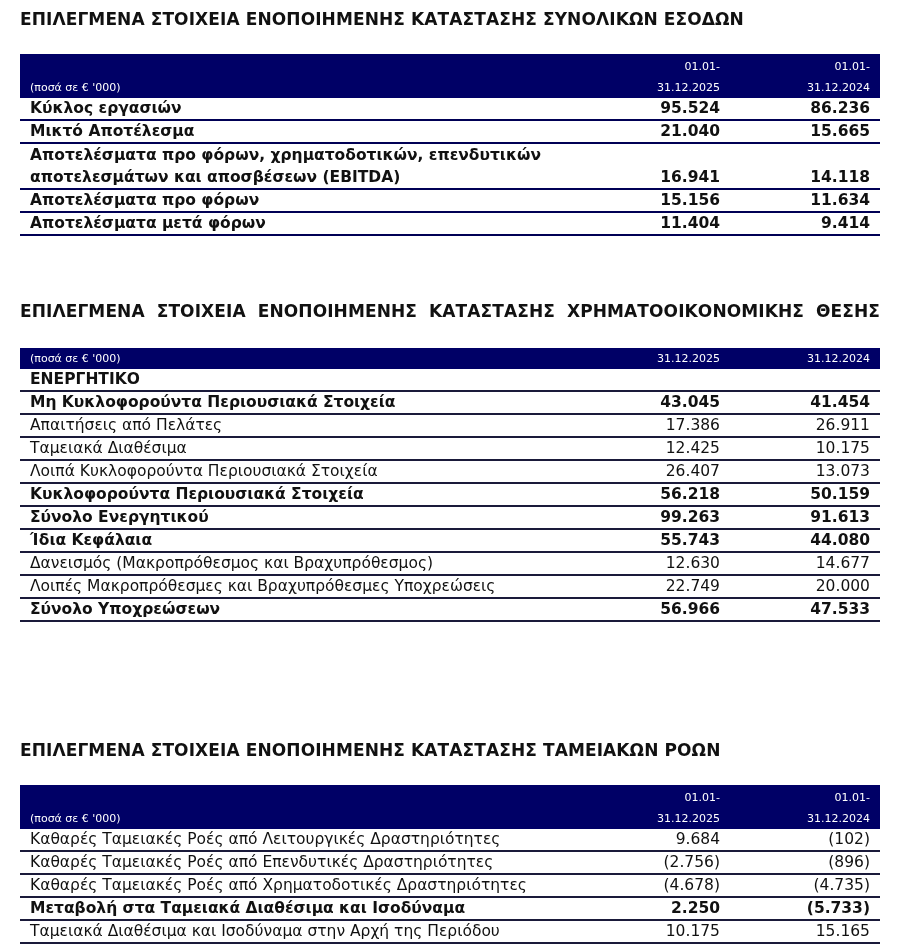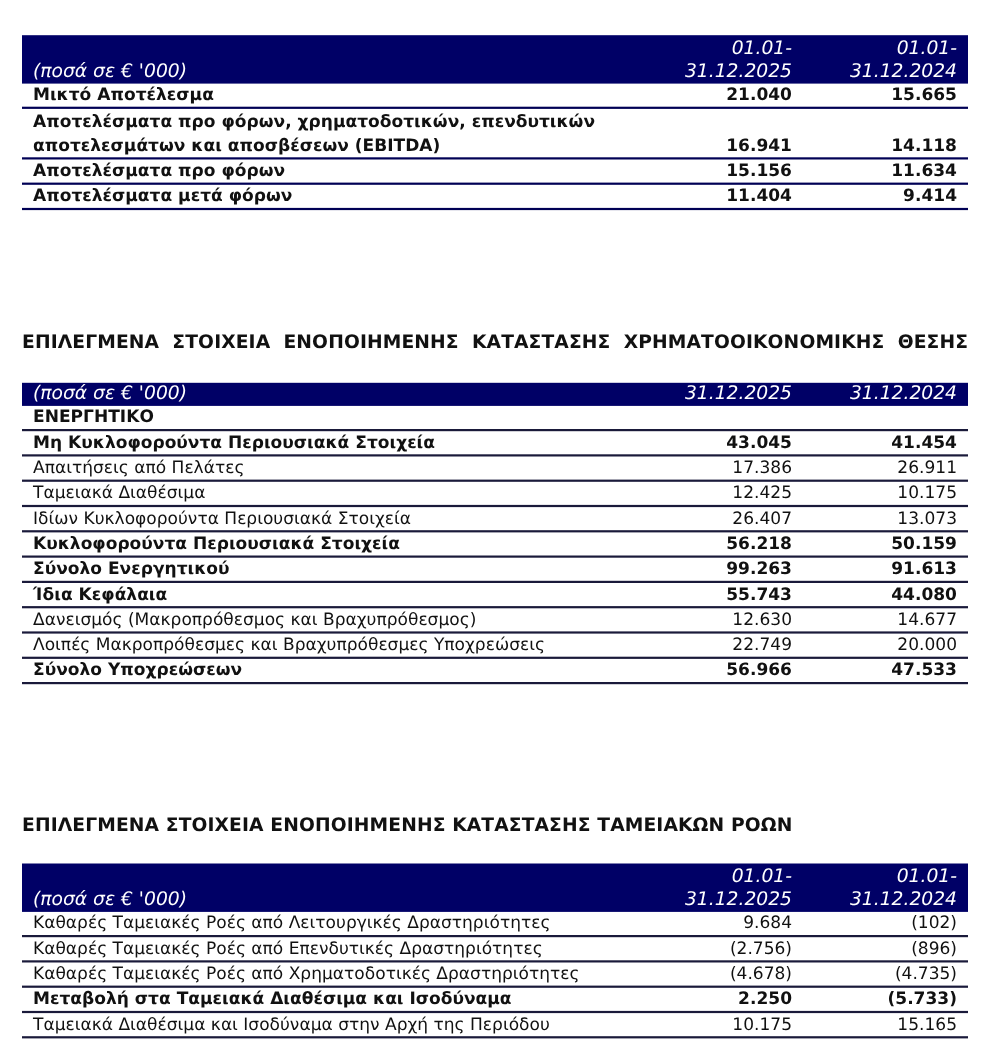--- a/index.html
+++ b/index.html
@@ -19,40 +19,41 @@
     margin: 0;
     line-height: 22px;
   }
   .title.justified { text-align: justify; text-align-last: left; word-spacing: 6px; }
   table { border-collapse: collapse; width: 860px; table-layout: fixed; }
   col.label-col { width: 590px; }
   col.v1 { width: 120px; }
   col.v2 { width: 150px; }
   thead tr.hdr { background: #000066; color: #ffffff; }
   thead th {
-    font-weight: normal; font-size: 17px; line-height: 21px;
-    padding: 0 10px 0 10px; vertical-align: bottom; text-align: right; font-style: italic;
+    font-weight: normal; font-size: 11px; line-height: 21px;
+    padding: 0 10px 0 10px; vertical-align: bottom; text-align: right;
   }
   thead th.label { text-align: left; padding-left: 10px; }
   tbody td {
     font-size: 15.5px; line-height: 21px; padding: 0 10px;
     border-bottom: 2px solid #1a1a3a;
     white-space: nowrap;
   }
   tbody td.label { text-align: left; }
   tbody td.num { text-align: right; }
   tbody tr.bold td { font-weight: bold; }
   tbody tr.multi td.label { white-space: normal; line-height: 22px; }
   tbody tr.multi td.num { vertical-align: bottom; }
   .t1 tbody td { border-bottom-color: #000055; font-weight: bold; }
 </style>
 </head>
 <body>
 
 <div class="section" style="top:8px;">
+  <h2 class="title">ΕΠΙΛΕΓΜΕΝΑ ΣΤΟΙΧΕΙΑ ΕΝΟΠΟΙΗΜΕΝΗΣ ΚΑΤΑΣΤΑΣΗΣ ΣΥΝΟΛΙΚΩΝ ΕΣΟΔΩΝ</h2>
   <table class="t1" style="margin-top:24px;">
     <colgroup>
         <col class="label-col">
         <col class="v1">
         <col class="v2">
       </colgroup>
     <thead>
       <tr class="hdr">
         <th class="label" style="padding-top:2px;">
           <div style="height:21px;"></div>
@@ -62,20 +63,25 @@
           <div>01.01-</div>
           <div>31.12.2025</div>
         </th>
         <th style="padding-top:2px;">
           <div>01.01-</div>
           <div>31.12.2024</div>
         </th>
       </tr>
     </thead>
     <tbody id="income-body">
+        <tr class="bold">
+          <td class="label">Κύκλος εργασιών</td>
+          <td class="num">95.524</td>
+          <td class="num">86.236</td>
+        </tr>
         <tr>
           <td class="label">Μικτό Αποτέλεσμα</td>
           <td class="num">21.040</td>
           <td class="num">15.665</td>
         </tr>
         <tr class="bold multi">
           <td class="label" style="padding-right: 60px;">Αποτελέσματα προ φόρων, χρηματοδοτικών, επενδυτικών αποτελεσμάτων και αποσβέσεων (EBITDA)</td>
           <td class="num">16.941</td>
           <td class="num">14.118</td>
         </tr>
@@ -123,21 +129,21 @@
           <td class="label">Απαιτήσεις από Πελάτες</td>
           <td class="num">17.386</td>
           <td class="num">26.911</td>
         </tr>
         <tr>
           <td class="label">Ταμειακά Διαθέσιμα</td>
           <td class="num">12.425</td>
           <td class="num">10.175</td>
         </tr>
         <tr>
-          <td class="label">Ιδίων Κυκλοφορούντα Περιουσιακά Στοιχεία</td>
+          <td class="label">Λοιπά Κυκλοφορούντα Περιουσιακά Στοιχεία</td>
           <td class="num">26.407</td>
           <td class="num">13.073</td>
         </tr>
         <tr class="bold">
           <td class="label">Κυκλοφορούντα Περιουσιακά Στοιχεία</td>
           <td class="num">56.218</td>
           <td class="num">50.159</td>
         </tr>
         <tr class="bold">
           <td class="label">Σύνολο Ενεργητικού</td>

